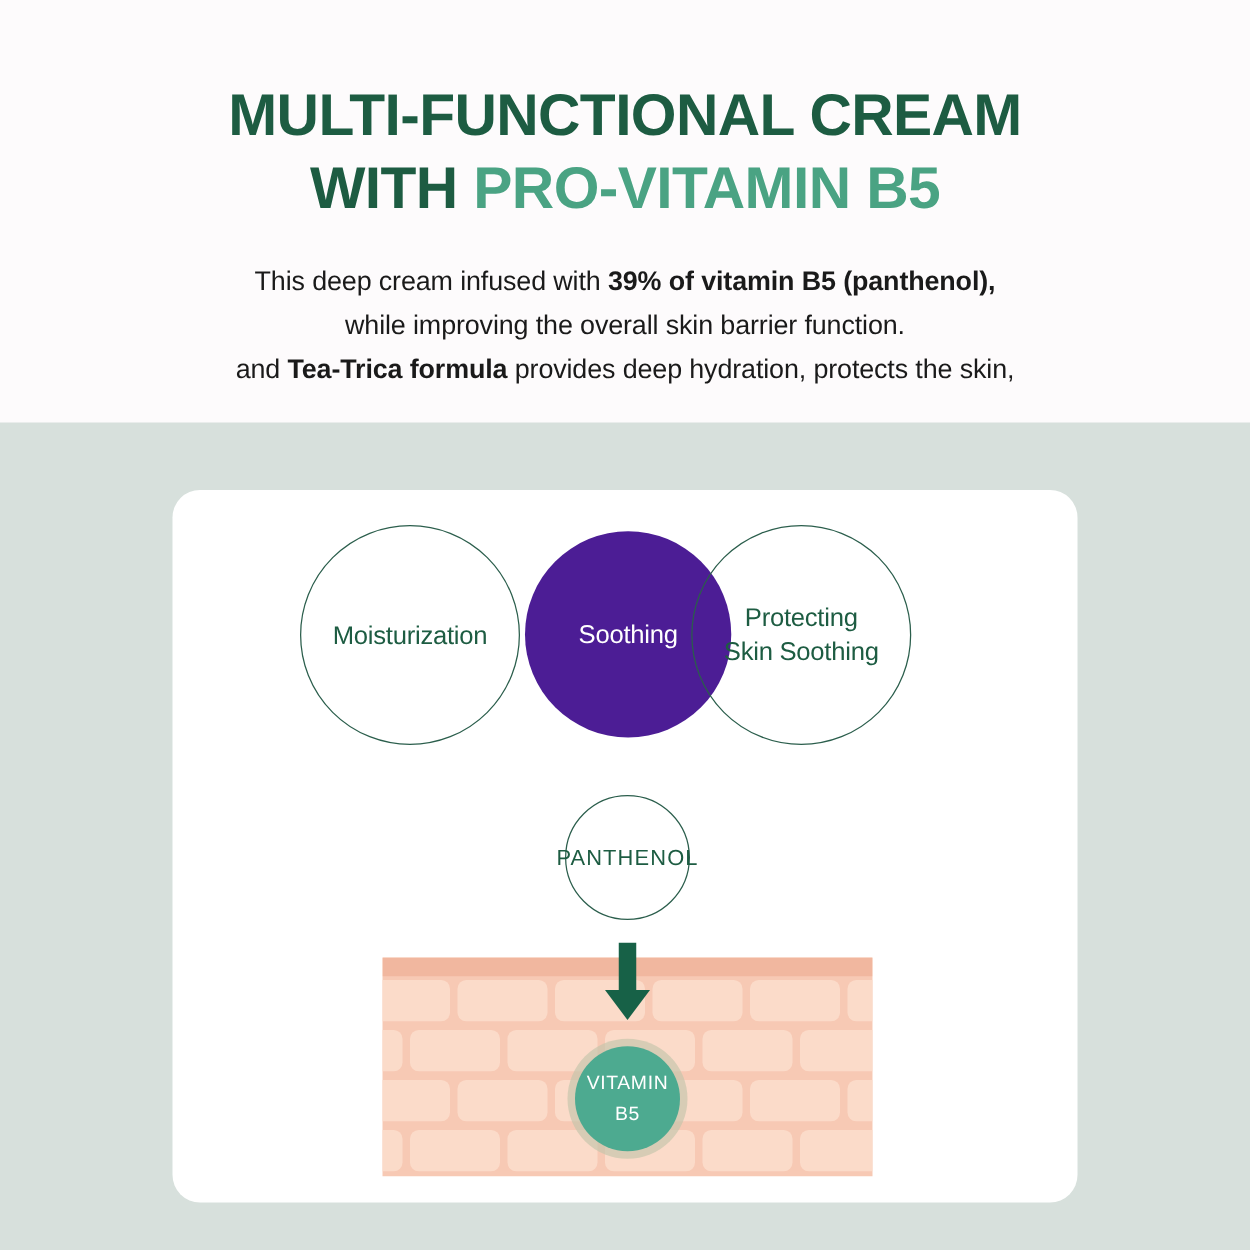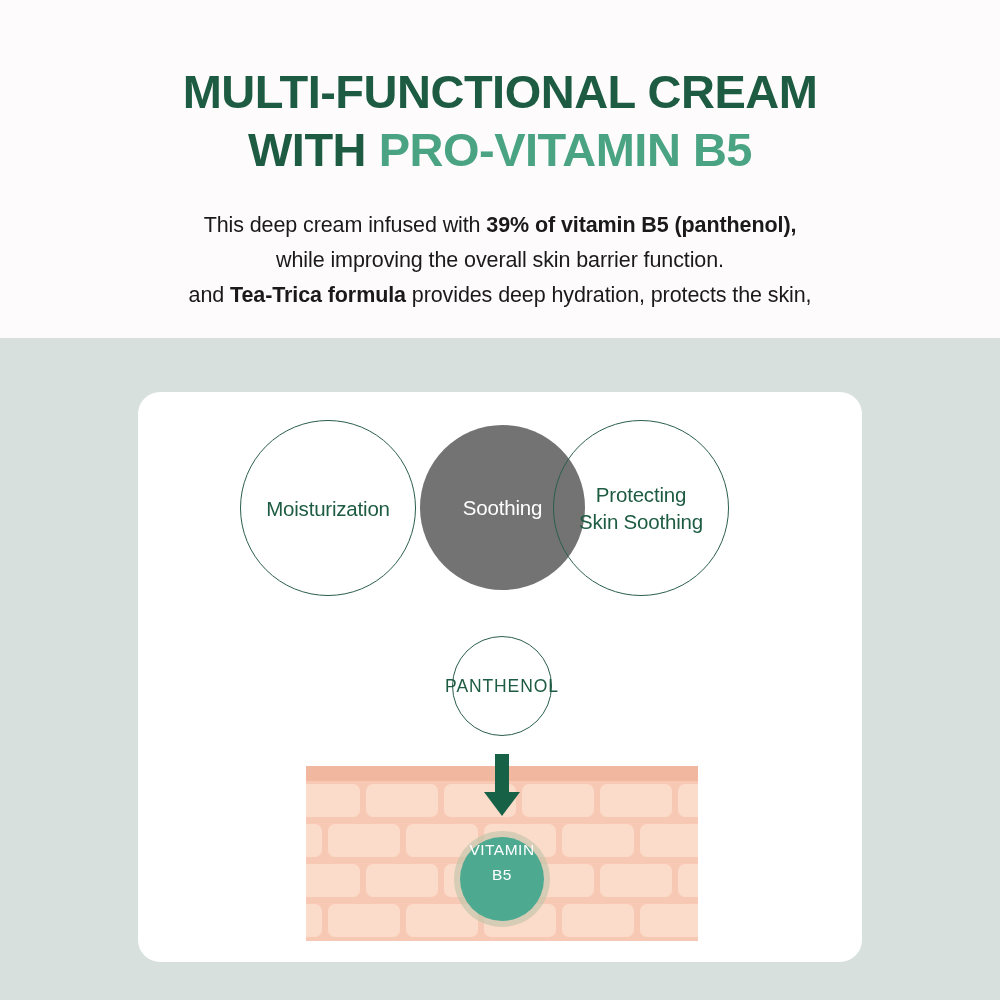--- a/index.html
+++ b/index.html
@@ -63,21 +63,21 @@
     border-radius:50%;
     display:flex; align-items:center; justify-content:center;
     text-align:center;
   }
   .benefit-outline{
     border:1.3px solid #2b5e4c;
     background:transparent;
     z-index:3;
   }
   .benefit-filled{
-    background:#737373;
+    background:#4c1d95;
     z-index:2;
   }
   .benefit-label{
     font-size:20.5px;
     line-height:27px;
     color:#1d5c42;
     letter-spacing:-0.2px;
   }
   .benefit-label.light{ color:#ffffff; }
 
@@ -137,21 +137,21 @@
     border-radius:50%;
     background:#c3c4ab;
     opacity:0.65;
     z-index:7;
   }
   #circle-vitamin{
     position:absolute; left:460px; top:837px; width:84px; height:84px;
     border-radius:50%;
     background:#4daa90;
     display:flex; flex-direction:column;
-    align-items:center; justify-content:flex-start;
+    align-items:center; justify-content:center;
     z-index:8;
   }
   .vitamin-label{
     font-size:15.5px;
     letter-spacing:0.5px;
     color:#ffffff;
     line-height:25px;
   }
 </style>
 </head>

